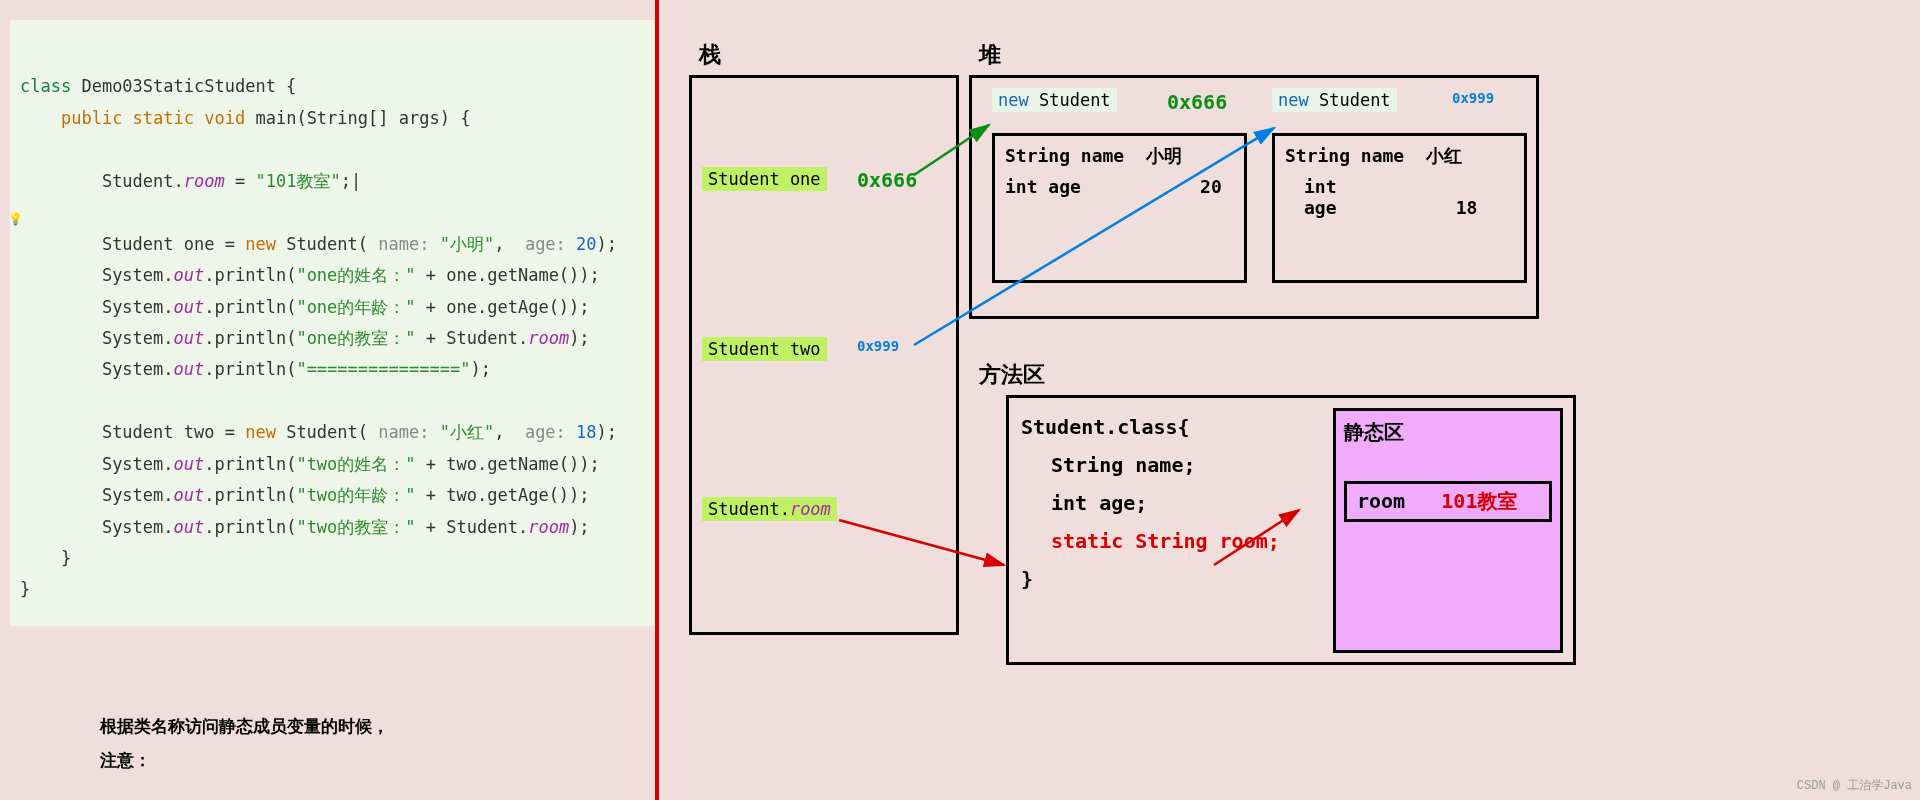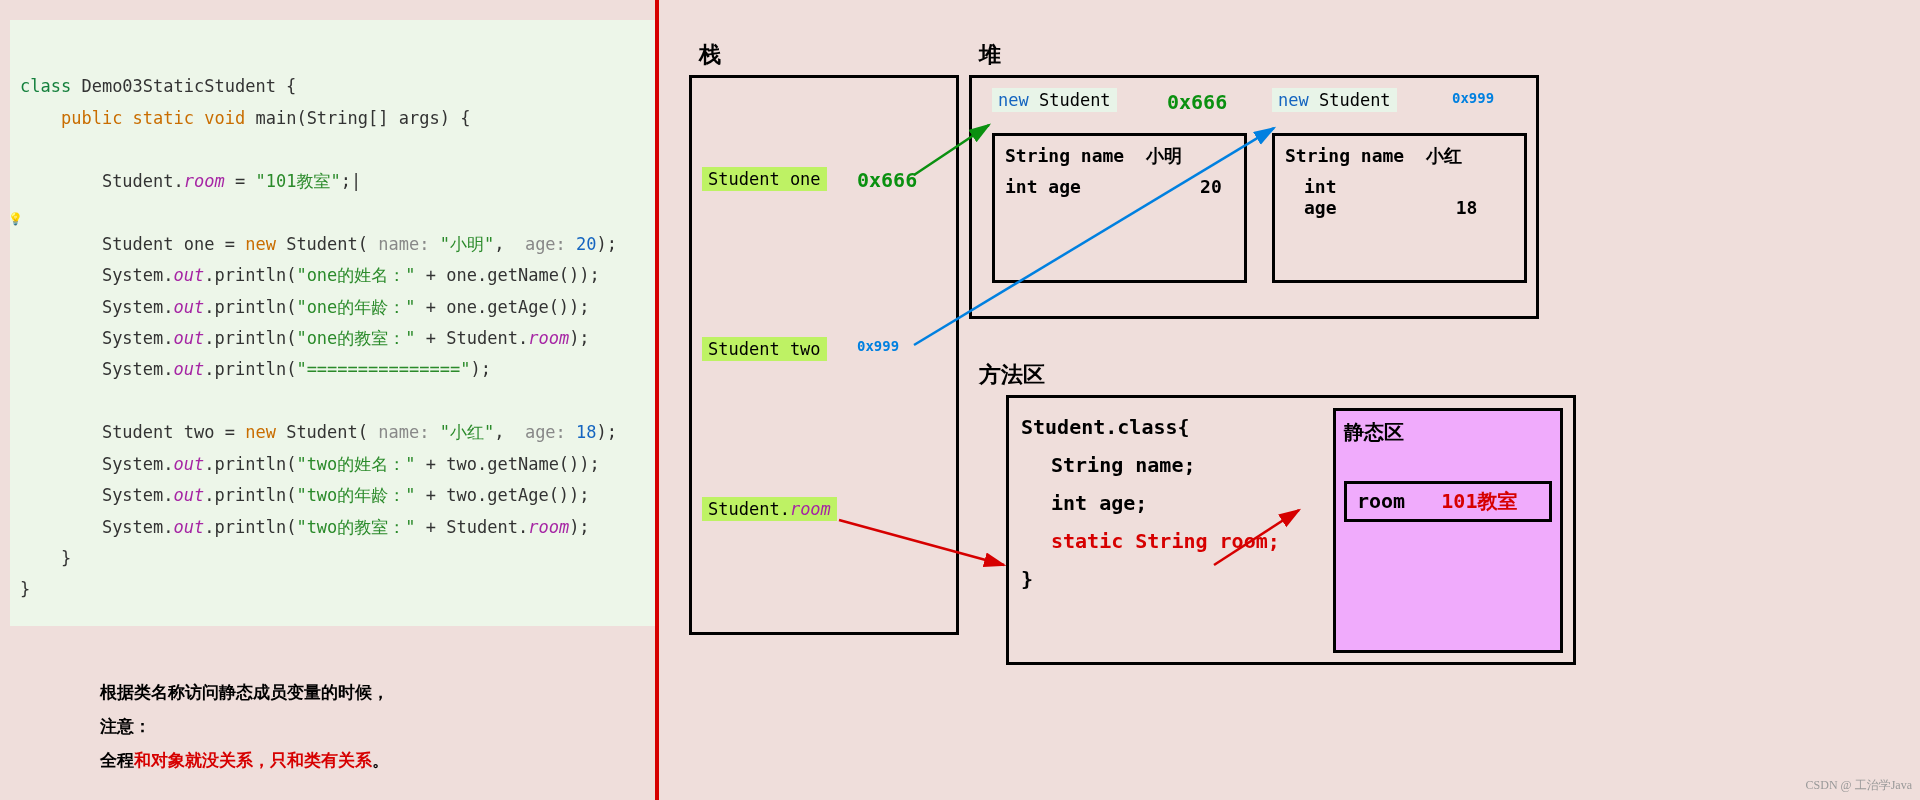--- a/index.html
+++ b/index.html
@@ -150,21 +150,21 @@
     height: 800px;
     pointer-events: none;
   }
   .kw-new-blue { color: #1565c0; }
   .watermark {
     position: absolute;
     right: 8px;
     bottom: 6px;
     font-size: 12px;
     color: #999;
-    font-family: Liberation Serif, serif;
+    font-family: Liberation Mono, monospace;
   }
 </style>
 </head>
 <body>
 
 <div class="container">
   <div class="left-panel">
     <div class="code-block">
 <span class="bulb">💡</span><span class="kw-class">class</span><span> Demo03StaticStudent {</span>
     <span class="kw-mod">public static</span><span class="kw-void"> void</span><span> main</span><span>(String[] args) {</span>
@@ -179,21 +179,20 @@
 
         <span>Student two = </span><span class="kw-new">new</span><span> Student( </span><span class="kw-param">name: </span><span class="kw-str">"小红"</span><span>,  </span><span class="kw-param">age: </span><span class="kw-num">18</span><span>);</span>
         <span>System.</span><span class="kw-ital">out</span><span>.println(</span><span class="kw-str">"two的姓名："</span><span> + two.getName());</span>
         <span>System.</span><span class="kw-ital">out</span><span>.println(</span><span class="kw-str">"two的年龄："</span><span> + two.getAge());</span>
         <span>System.</span><span class="kw-ital">out</span><span>.println(</span><span class="kw-str">"two的教室："</span><span> + Student.</span><span class="kw-ital">room</span><span>);</span>
 <span>    }</span>
 <span>}</span></div>
     <div class="notes">
       <div class="note-black">根据类名称访问静态成员变量的时候，</div>
       <div class="note-black">注意：</div>
-      <div><span class="note-black">全程</span><span class="note-red">和对象就没关系，只和类有关系</span><span class="note-black">。</span></div>
     </div>
   </div>
 
   <div class="divider"></div>
 
   <div class="right-panel">
     <div class="section-label" style="left:40px;top:40px;">栈</div>
     <div class="section-label" style="left:320px;top:40px;">堆</div>
     <div class="section-label" style="left:320px;top:360px;">方法区</div>
 

